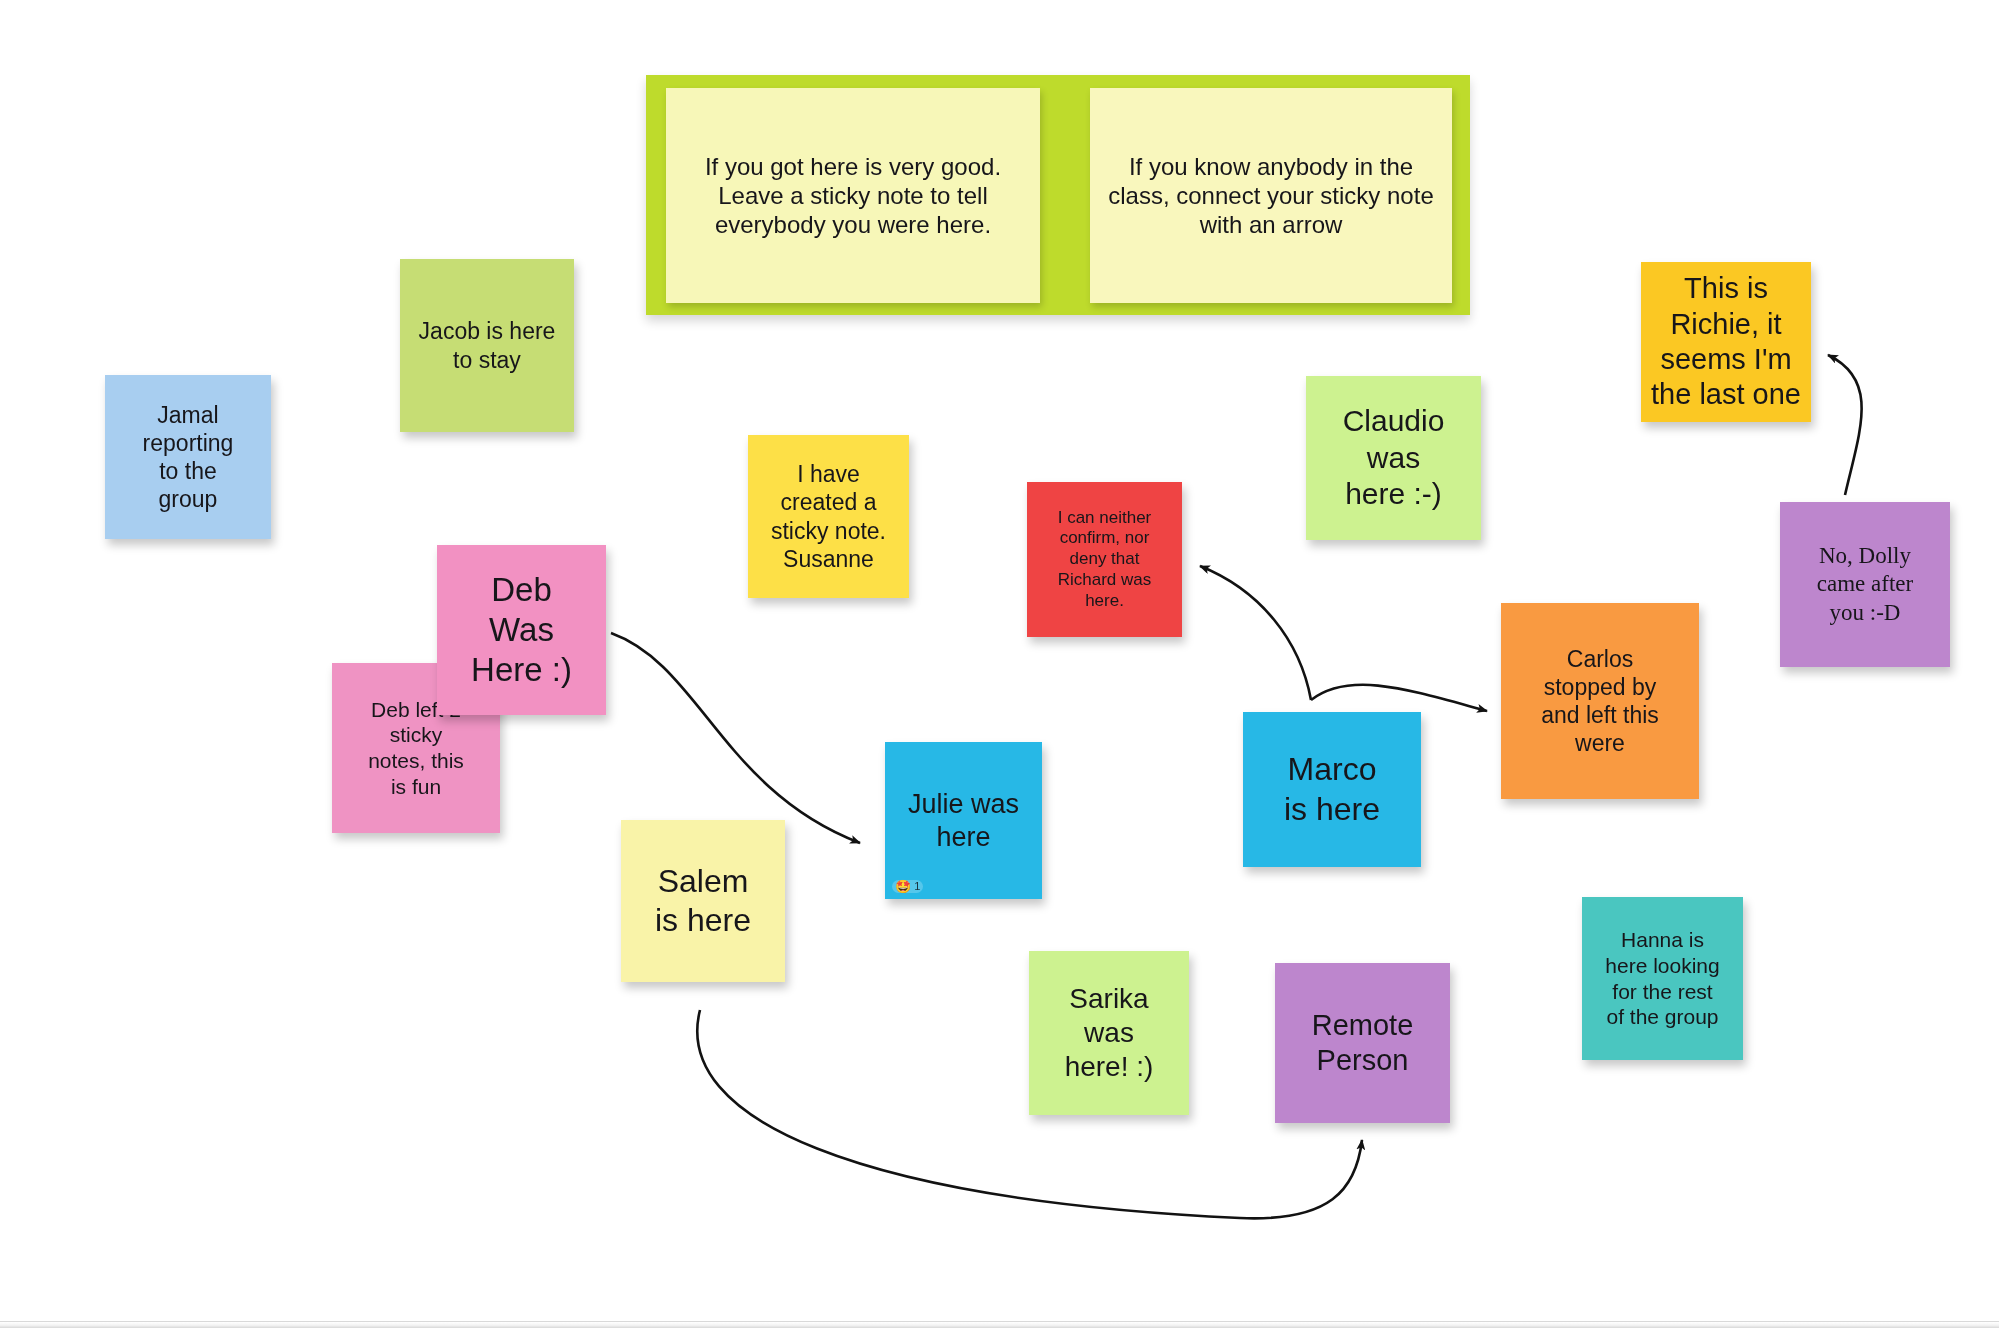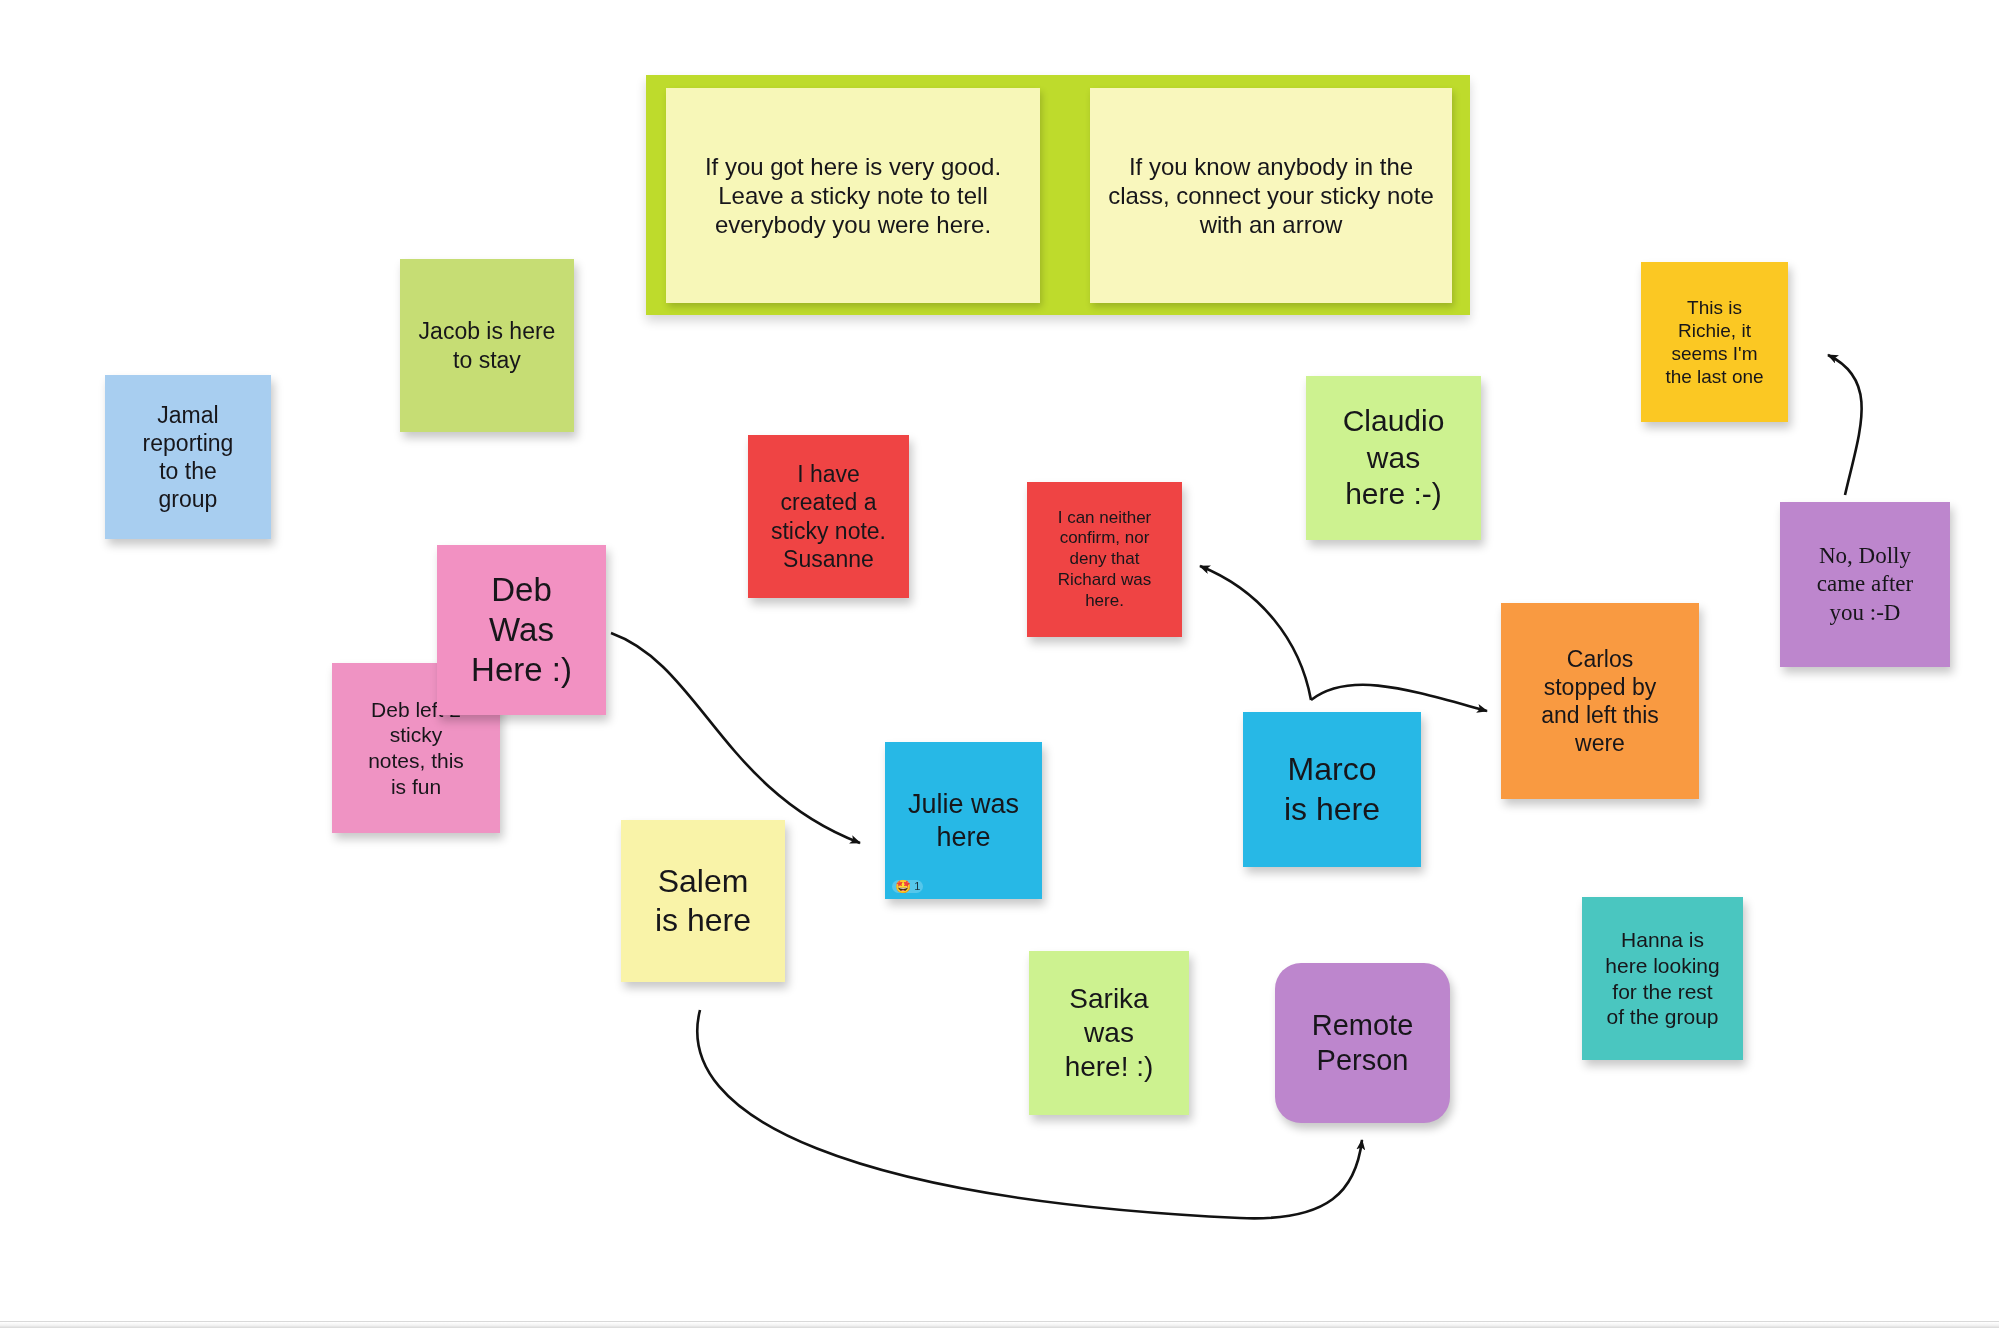--- a/index.html
+++ b/index.html
@@ -142,42 +142,42 @@
 Here :)</span>
   </div>
 
   <div class="note" style="left:332px; top:663px; width:168px; height:170px; background:#ef93c3; font-size:21px; z-index:12;">
     <span class="note-text">Deb left 2
 sticky
 notes, this
 is fun</span>
   </div>
 
-  <div class="note" style="left:748px; top:435px; width:161px; height:163px; background:#ef4444; font-size:23px;">
+  <div class="note" style="left:748px; top:435px; width:161px; height:163px; background:#fde047; font-size:23px;">
     <span class="note-text">I have
 created a
 sticky note.
 Susanne</span>
   </div>
 
   <div class="note" style="left:1027px; top:482px; width:155px; height:155px; background:#ef4444; font-size:17px;">
     <span class="note-text">I can neither
 confirm, nor
 deny that
 Richard was
 here.</span>
   </div>
 
   <div class="note" style="left:1306px; top:376px; width:175px; height:164px; background:#cdf290; font-size:30px;">
     <span class="note-text">Claudio
 was
 here :-)</span>
   </div>
 
-  <div class="note" style="left:1641px; top:262px; width:147px; height:160px; background:#fbc823; font-size:19px;">
+  <div class="note" style="left:1641px; top:262px; width:170px; height:160px; background:#fbc823; font-size:29px;">
     <span class="note-text">This is
 Richie, it
 seems I'm
 the last one</span>
   </div>
 
   <div class="note" style="left:1780px; top:502px; width:170px; height:165px; background:#bd86cd; font-size:23px;font-family:Liberation Serif, serif;">
     <span class="note-text">No, Dolly
 came after
 you :-D</span>
@@ -208,21 +208,21 @@
     <span class="note-text">Salem
 is here</span>
   </div>
 
   <div class="note" style="left:1029px; top:951px; width:160px; height:164px; background:#cdf290; font-size:28px;">
     <span class="note-text">Sarika
 was
 here! :)</span>
   </div>
 
-  <div class="note" style="left:1275px; top:963px; width:175px; height:160px; background:#bd86cd; font-size:29px;border-radius:26px;">
+  <div class="note" style="left:1275px; top:963px; width:175px; height:160px; background:#bd86cd; font-size:29px;">
     <span class="note-text">Remote
 Person</span>
   </div>
 
   <div class="note" style="left:1582px; top:897px; width:161px; height:163px; background:#4ac6c0; font-size:21px;">
     <span class="note-text">Hanna is
 here looking
 for the rest
 of the group</span>
   </div>

